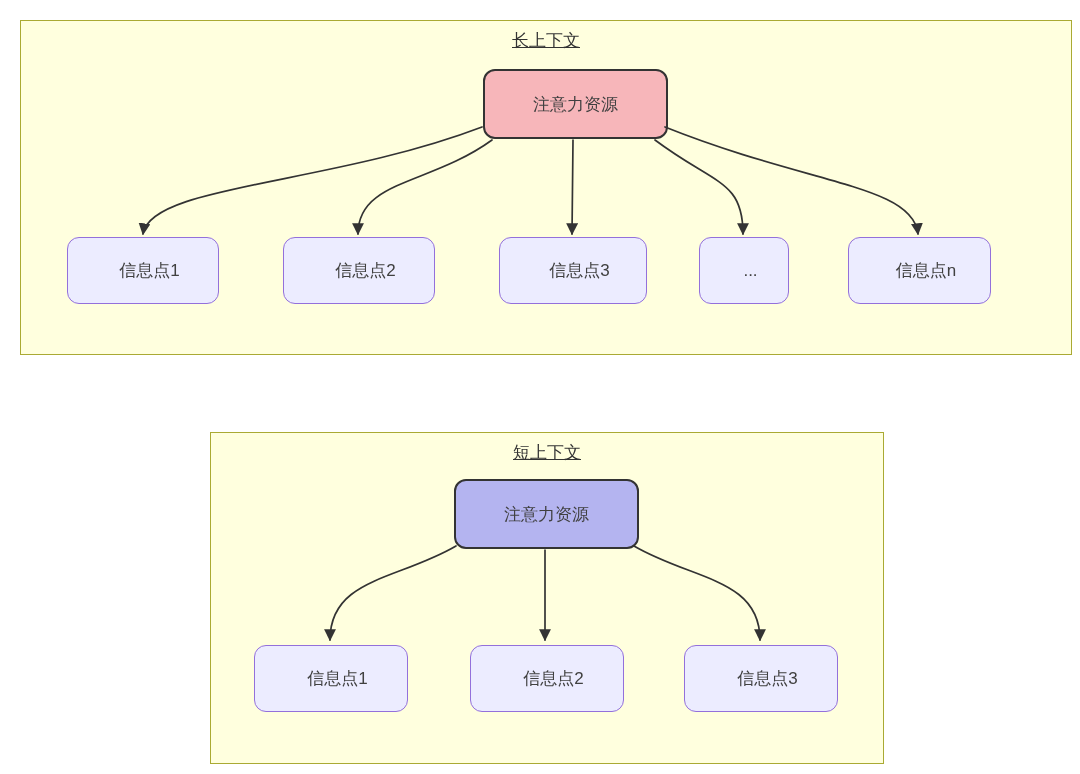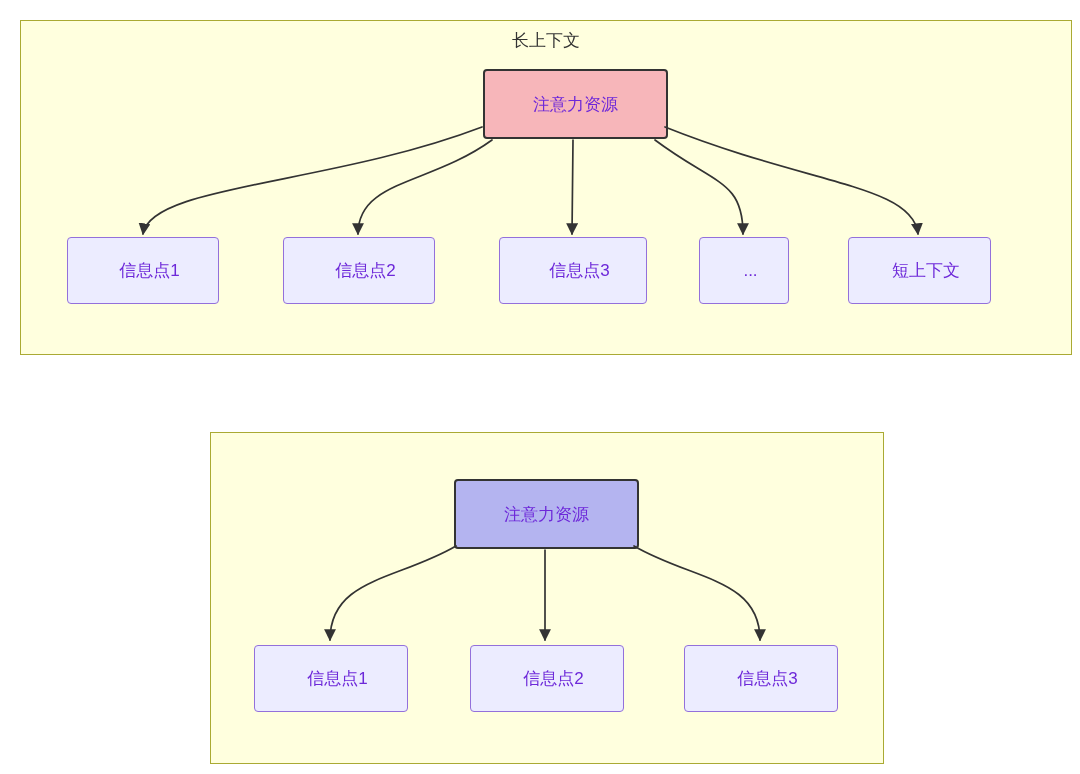--- a/index.html
+++ b/index.html
@@ -44,32 +44,33 @@
   }
   .panel-title {
     position: absolute;
     left: 0;
     right: 0;
     top: 8px;
     text-align: center;
     font-size: 17px;
     color: #333333;
     z-index: 2;
+    text-decoration: underline;
   }
   .node {
     position: absolute;
     display: flex;
     align-items: center;
     justify-content: center;
     box-sizing: border-box;
     font-size: 17px;
-    color: #6d28d9;
+    color: #404040;
     text-align: center;
     z-index: 2;
-    border-radius: 4px;
+    border-radius: 12px;
   }
   .node.root {
     border: 2.5px solid #333333;
     width: 185px;
     height: 70px;
   }
   .root-long {
     left: 462px;
     top: 48px;
     background: #f7b6ba;
@@ -124,24 +125,25 @@
 
   <section class="panel panel-long">
     <div class="panel-title">长上下文</div>
 
     <div class="node root root-long">注意力资源</div>
 
     <div class="node info lb1">信息点1</div>
     <div class="node info lb2">信息点2</div>
     <div class="node info lb3">信息点3</div>
     <div class="node info lb4">...</div>
-    <div class="node info lb5">短上下文</div>
+    <div class="node info lb5">信息点n</div>
   </section>
 
   <section class="panel panel-short">
+    <div class="panel-title">短上下文</div>
 
     <div class="node root root-short">注意力资源</div>
 
     <div class="node info sb1">信息点1</div>
     <div class="node info sb2">信息点2</div>
     <div class="node info sb3">信息点3</div>
   </section>
 
 </div>
 

